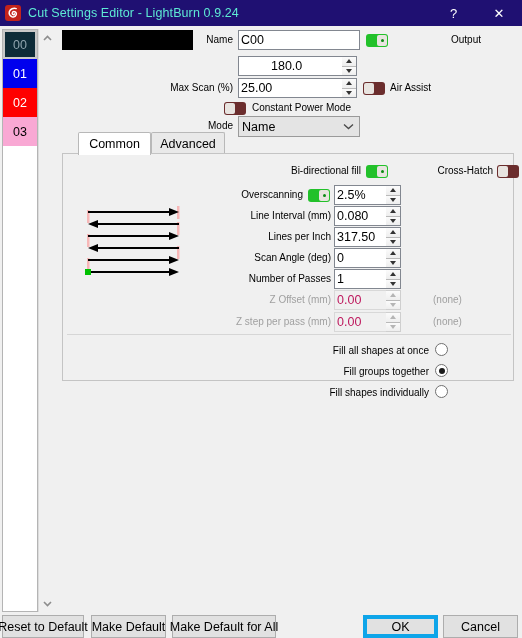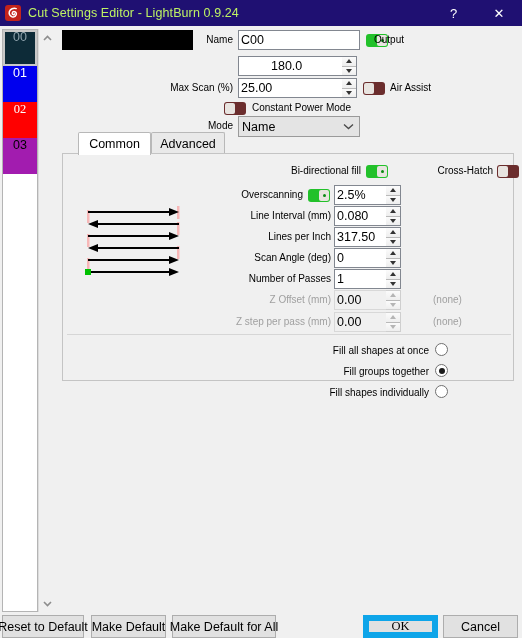--- a/index.html
+++ b/index.html
@@ -23,37 +23,37 @@
   }
   .title-icon {
     width: 16px; height: 16px; margin-left: 5px; margin-right: 7px;
     background: #c3231b; border-radius: 3px;
     position: relative; flex: 0 0 auto;
   }
   .title-icon .swirl {
     position: absolute; left: 2px; top: 2px; width: 12px; height: 12px;
   }
   .title-text {
-    color: #bef264; font-size: 12.5px; letter-spacing: .1px;
+    color: #5eead4; font-size: 12.5px; letter-spacing: .1px;
     white-space: nowrap;
   }
   .win-btns { margin-left: auto; display: flex; height: 26px; }
   .win-btn {
     width: 45px; height: 26px; display: flex; align-items: center; justify-content: center;
     color: #ffffff; font-size: 13px;
   }
   .win-btn.close { width: 46px; }
 
   
   .colorlist {
     position: absolute; left: 2px; top: 29px; width: 36px; height: 583px;
     background: #ffffff; border: 1px solid #b4b4b4;
   }
   .swatch {
-    width: 34px; height: 36px; display: flex; justify-content: center;
+    width: 34px; height: 29px; display: flex; align-items: center; justify-content: center;
     font-size: 12.5px; font-weight: normal;
   }
   .swatch.sel { outline: 2px solid #c8c8c8; outline-offset: -2px; }
 
   .scrollbar {
     position: absolute; left: 38px; top: 29px; width: 17px; height: 583px;
     background: #f0f0f0; border-left: 1px solid #dcdcdc;
   }
   .sb-btn {
     position: absolute; left: 0; width: 17px; height: 17px;
@@ -77,21 +77,21 @@
   
   .lbl { position: absolute; text-align: right; font-size: 10px; line-height: 16px; }
   .lbl.dim { color: #a0a0a0; }
 
   .field {
     position: absolute; height: 20px; background: #ffffff;
     border: 1px solid #828790; padding: 0 2px;
     font-family: "Liberation Sans", sans-serif; font-size: 12.5px;
     line-height: 18px; color: #000;
   }
-  .field.dim { color: #000000; background: #f0f0f0; border-color: #d8d8d8; }
+  .field.dim { color: #be185d; background: #f0f0f0; border-color: #d8d8d8; }
 
   
   .spin {
     position: absolute; width: 15px; height: 20px;
     display: flex; flex-direction: column;
     border: 1px solid #828790; border-left: none; background: #f0f0f0;
   }
   .spin.dim { border-color: #cfcfcf; }
   .spin .sb {
     flex: 1; display: flex; align-items: center; justify-content: center;
@@ -157,21 +157,21 @@
   .divider { position: absolute; height: 1px; background: #d6d6d6; }
 
   
   .btnbar { position: absolute; left: 0; top: 615px; width: 522px; height: 23px; }
   .btn {
     position: absolute; top: 0; height: 23px;
     display: flex; align-items: center; justify-content: center;
     background: #e1e1e1; border: 1px solid #adadad;
     font-size: 12.5px; color: #000; white-space: nowrap; padding: 0 6px;
   }
-  .btn.focus { border: 6px solid #0ea5e9; font-family: Liberation Serif, serif; }
+  .btn.focus { border: 4px solid #0ea5e9; }
 </style>
 </head>
 <body>
 
 <div id="app">
 
   <div class="titlebar">
     <div class="title-icon">
       <svg class="swirl" viewBox="0 0 12 12">
         <path d="M9.2 1.6c-2.8-.9-5.9.4-6.8 2.9-.8 2.2.4 4.5 2.6 5.2 1.8.5 3.6-.3 4.2-1.9.5-1.3-.2-2.7-1.5-3.1-1-.3-2.1.2-2.4 1.1-.3.7.1 1.5.9 1.7.5.2 1.1-.1 1.3-.6" fill="none" stroke="#ffffff" stroke-width="1.5" stroke-linecap="round"></path>
@@ -184,24 +184,24 @@
     </div>
   </div>
 
   <div class="colorlist">
     <div class="swatch sel" style="background:#0d2b38;color:#8fa3ad;">
       <span>00</span>
     </div>
     <div class="swatch" style="background:#0000ee;color:#ffffff;">
       <span>01</span>
     </div>
-    <div class="swatch" style="background:#ff0000;color:#ffffff;font-family:Liberation Serif, serif;">
+    <div class="swatch" style="background:#ff0000;color:#ffffff;">
       <span>02</span>
     </div>
-    <div class="swatch" style="background:#a21caf;color:#000000;">
+    <div class="swatch" style="background:#f9a8d4;color:#000000;">
       <span>03</span>
     </div>
   </div>
 
   <div class="scrollbar">
     <div class="sb-btn sb-up">
       <svg width="9" height="6" viewBox="0 0 9 6">
         <path d="M1 5 L4.5 1.5 L8 5" fill="none" stroke="#8d8d8d" stroke-width="1.6"></path>
       </svg>
     </div>
@@ -214,21 +214,21 @@
 
   <div class="mainpane">
 
     <div class="colorbar"></div>
 
     <div class="lbl" style="left:120px; top:4px; width:57px;">Name</div>
     <input class="field" style="left: 182px; top: 2px; width: 122px;" value="C00">
     <div class="toggle on" style="left:310px; top:6px;">
         <div class="knob"></div>
       </div>
-    <div class="lbl" style="left:318px; top:4px; width:70px; text-align:left;">Output</div>
+    <div class="lbl" style="left:355px; top:4px; width:70px; text-align:right;">Output</div>
 
     <input class="field" style="left: 182px; top: 28px; width: 105px; padding-left: 32px;" value="180.0">
     <div class="spin" style="left:286px; top:28px;">
       <div class="sb">
           <span class="tri-up"></span>
         </div>
       <div class="sb">
           <span class="tri-dn"></span>
         </div>
     </div>

